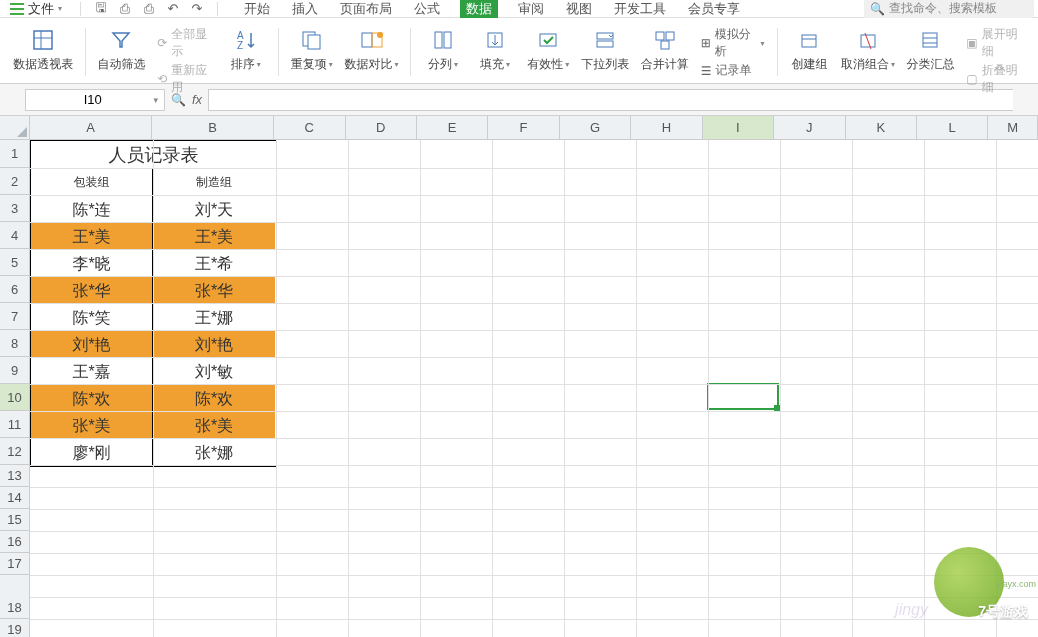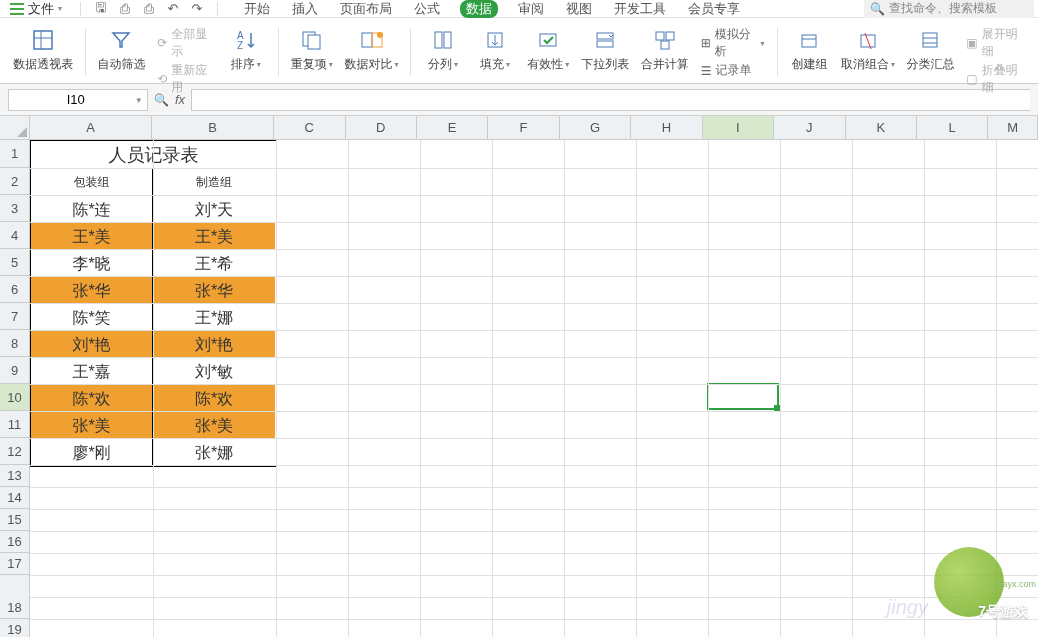--- a/index.html
+++ b/index.html
@@ -7,38 +7,38 @@
 
 
 .menubar { height: 18px; display: flex; align-items: center; background: #fff; border-bottom: 1px solid #e0e0e0; padding: 0 4px; gap: 8px; font-size: 13px; }
 .file-btn { display: flex; align-items: center; gap: 4px; color: #333; padding: 0 6px; cursor: pointer; }
 .hamburger { width: 14px; height: 12px; border-top: 2px solid #4a4; border-bottom: 2px solid #4a4; position: relative; }
 .hamburger::before { content: ""; position: absolute; top: 3px; left: 0; right: 0; height: 2px; background: #4a4; }
 .small-icon { width: 16px; height: 16px; display: flex; align-items: center; justify-content: center; color: #666; cursor: pointer; }
 .divider-v { width: 1px; height: 14px; background: #ddd; margin: 0 4px; }
 .menu-tabs { display: flex; gap: 18px; margin-left: 12px; }
 .menu-tab { color: #555; cursor: pointer; padding: 0 2px; }
-.menu-tab.active { background: #2ea043; color: #fff; border-radius: 8px; padding: 0 6px; }
+.menu-tab.active { background: #2ea043; color: #fff; border-radius: 0; padding: 0 6px; }
 .search-box { margin-left: auto; display: flex; align-items: center; background: #f0f0f0; border-radius: 3px; padding: 1px 6px; color: #888; font-size: 12px; width: 170px; }
 .search-box .mag { margin-right: 4px; }
 
 
 .ribbon { height: 66px; display: flex; align-items: flex-start; background: #fff; border-bottom: 1px solid #d0d0d0; padding: 6px 10px 0; gap: 4px; }
 .ribbon-item { display: flex; flex-direction: column; align-items: center; justify-content: flex-start; padding: 2px 6px; cursor: pointer; min-width: 48px; height: 58px; }
 .ribbon-item.wide { min-width: 62px; }
 .ribbon-icon { width: 32px; height: 28px; display: flex; align-items: center; justify-content: center; color: #4a7ab8; font-size: 20px; }
 .ribbon-label { font-size: 12px; color: #444; text-align: center; white-space: nowrap; margin-top: 2px; display: flex; align-items: center; gap: 2px; }
 .ribbon-sep { width: 1px; height: 48px; background: #e0e0e0; margin: 4px 4px 0; }
 .ribbon-sub { display: flex; flex-direction: column; gap: 2px; padding: 2px 4px; }
 .ribbon-sub-item { display: flex; align-items: center; gap: 4px; font-size: 12px; color: #666; cursor: pointer; }
 .ribbon-sub-item.disabled { opacity: .5; }
 .dd-arrow { font-size: 8px; color: #888; }
 
 
-.formula-bar { height: 32px; display: flex; align-items: center; background: #f5f5f5; border-bottom: 1px solid #d0d0d0; padding: 4px 8px; gap: 6px; }
+.formula-bar { height: 32px; display: flex; align-items: center; background: #f5f5f5; border-bottom: 1px solid #d0d0d0; padding: 4px 25px; gap: 6px; }
 .name-box { width: 140px; height: 22px; border: 1px solid #ccc; background: #fff; display: flex; align-items: center; padding: 0 6px; font-size: 13px; }
 .name-box-input { border: none; outline: none; width: 100%; text-align: center; font-size: 13px; }
 .name-box-dd { cursor: pointer; color: #888; font-size: 9px; }
 .fx-zoom { color: #888; cursor: pointer; }
 .fx-label { font-style: italic; color: #666; font-size: 13px; }
 .formula-input { flex: 1; height: 22px; border: 1px solid #ccc; border-right: none; background: #fff; outline: none; padding: 0 6px; }
 
 
 .grid-wrap { position: relative; height: 521px; overflow: hidden; }
 .corner { position: absolute; left: 0; top: 0; width: 30px; height: 24px; background: #eef1f4; border-right: 1px solid #ccc; border-bottom: 1px solid #ccc; }
@@ -67,21 +67,21 @@
 .dr > div:last-child { border-right: none; }
 .hl { background: #f0a030; }
 
 
 .active-cell { position: absolute; border: 2px solid #2ea043; background: #fff; pointer-events: none; }
 .active-cell::after { content: ""; position: absolute; right: -3px; bottom: -3px; width: 6px; height: 6px; background: #2ea043; }
 
 
 .wm { position: absolute; opacity: .15; pointer-events: none; }
 .wm1 { right: 110px; bottom: 40px; font-size: 36px; font-weight: bold; font-style: italic; color: #888; }
-.wm2 { right: 110px; bottom: 18px; font-size: 20px; color: #4c1d95; font-style: italic; }
+.wm2 { right: 110px; bottom: 18px; font-size: 16px; color: #4c1d95; font-style: italic; }
 .logo { position: absolute; right: 10px; bottom: 10px; width: 120px; height: 80px; opacity: .85; }
 .logo-circle { position: absolute; right: 24px; top: 0px; width: 70px; height: 70px; border-radius: 50%; background: radial-gradient(circle at 35% 35%, #a8d050, #6ba820); }
 .logo-text { position: absolute; bottom: 6px; right: 0; color: #fff; font-weight: bold; font-size: 14px; text-shadow: 0 1px 2px rgba(0,0,0,.4); }
 .logo-sub { position: absolute; bottom: 38px; right: -8px; color: #7a5; font-size: 9px; }
 </style>
 </head>
 <body>
 
 <div class="menubar">
   <div class="file-btn">

